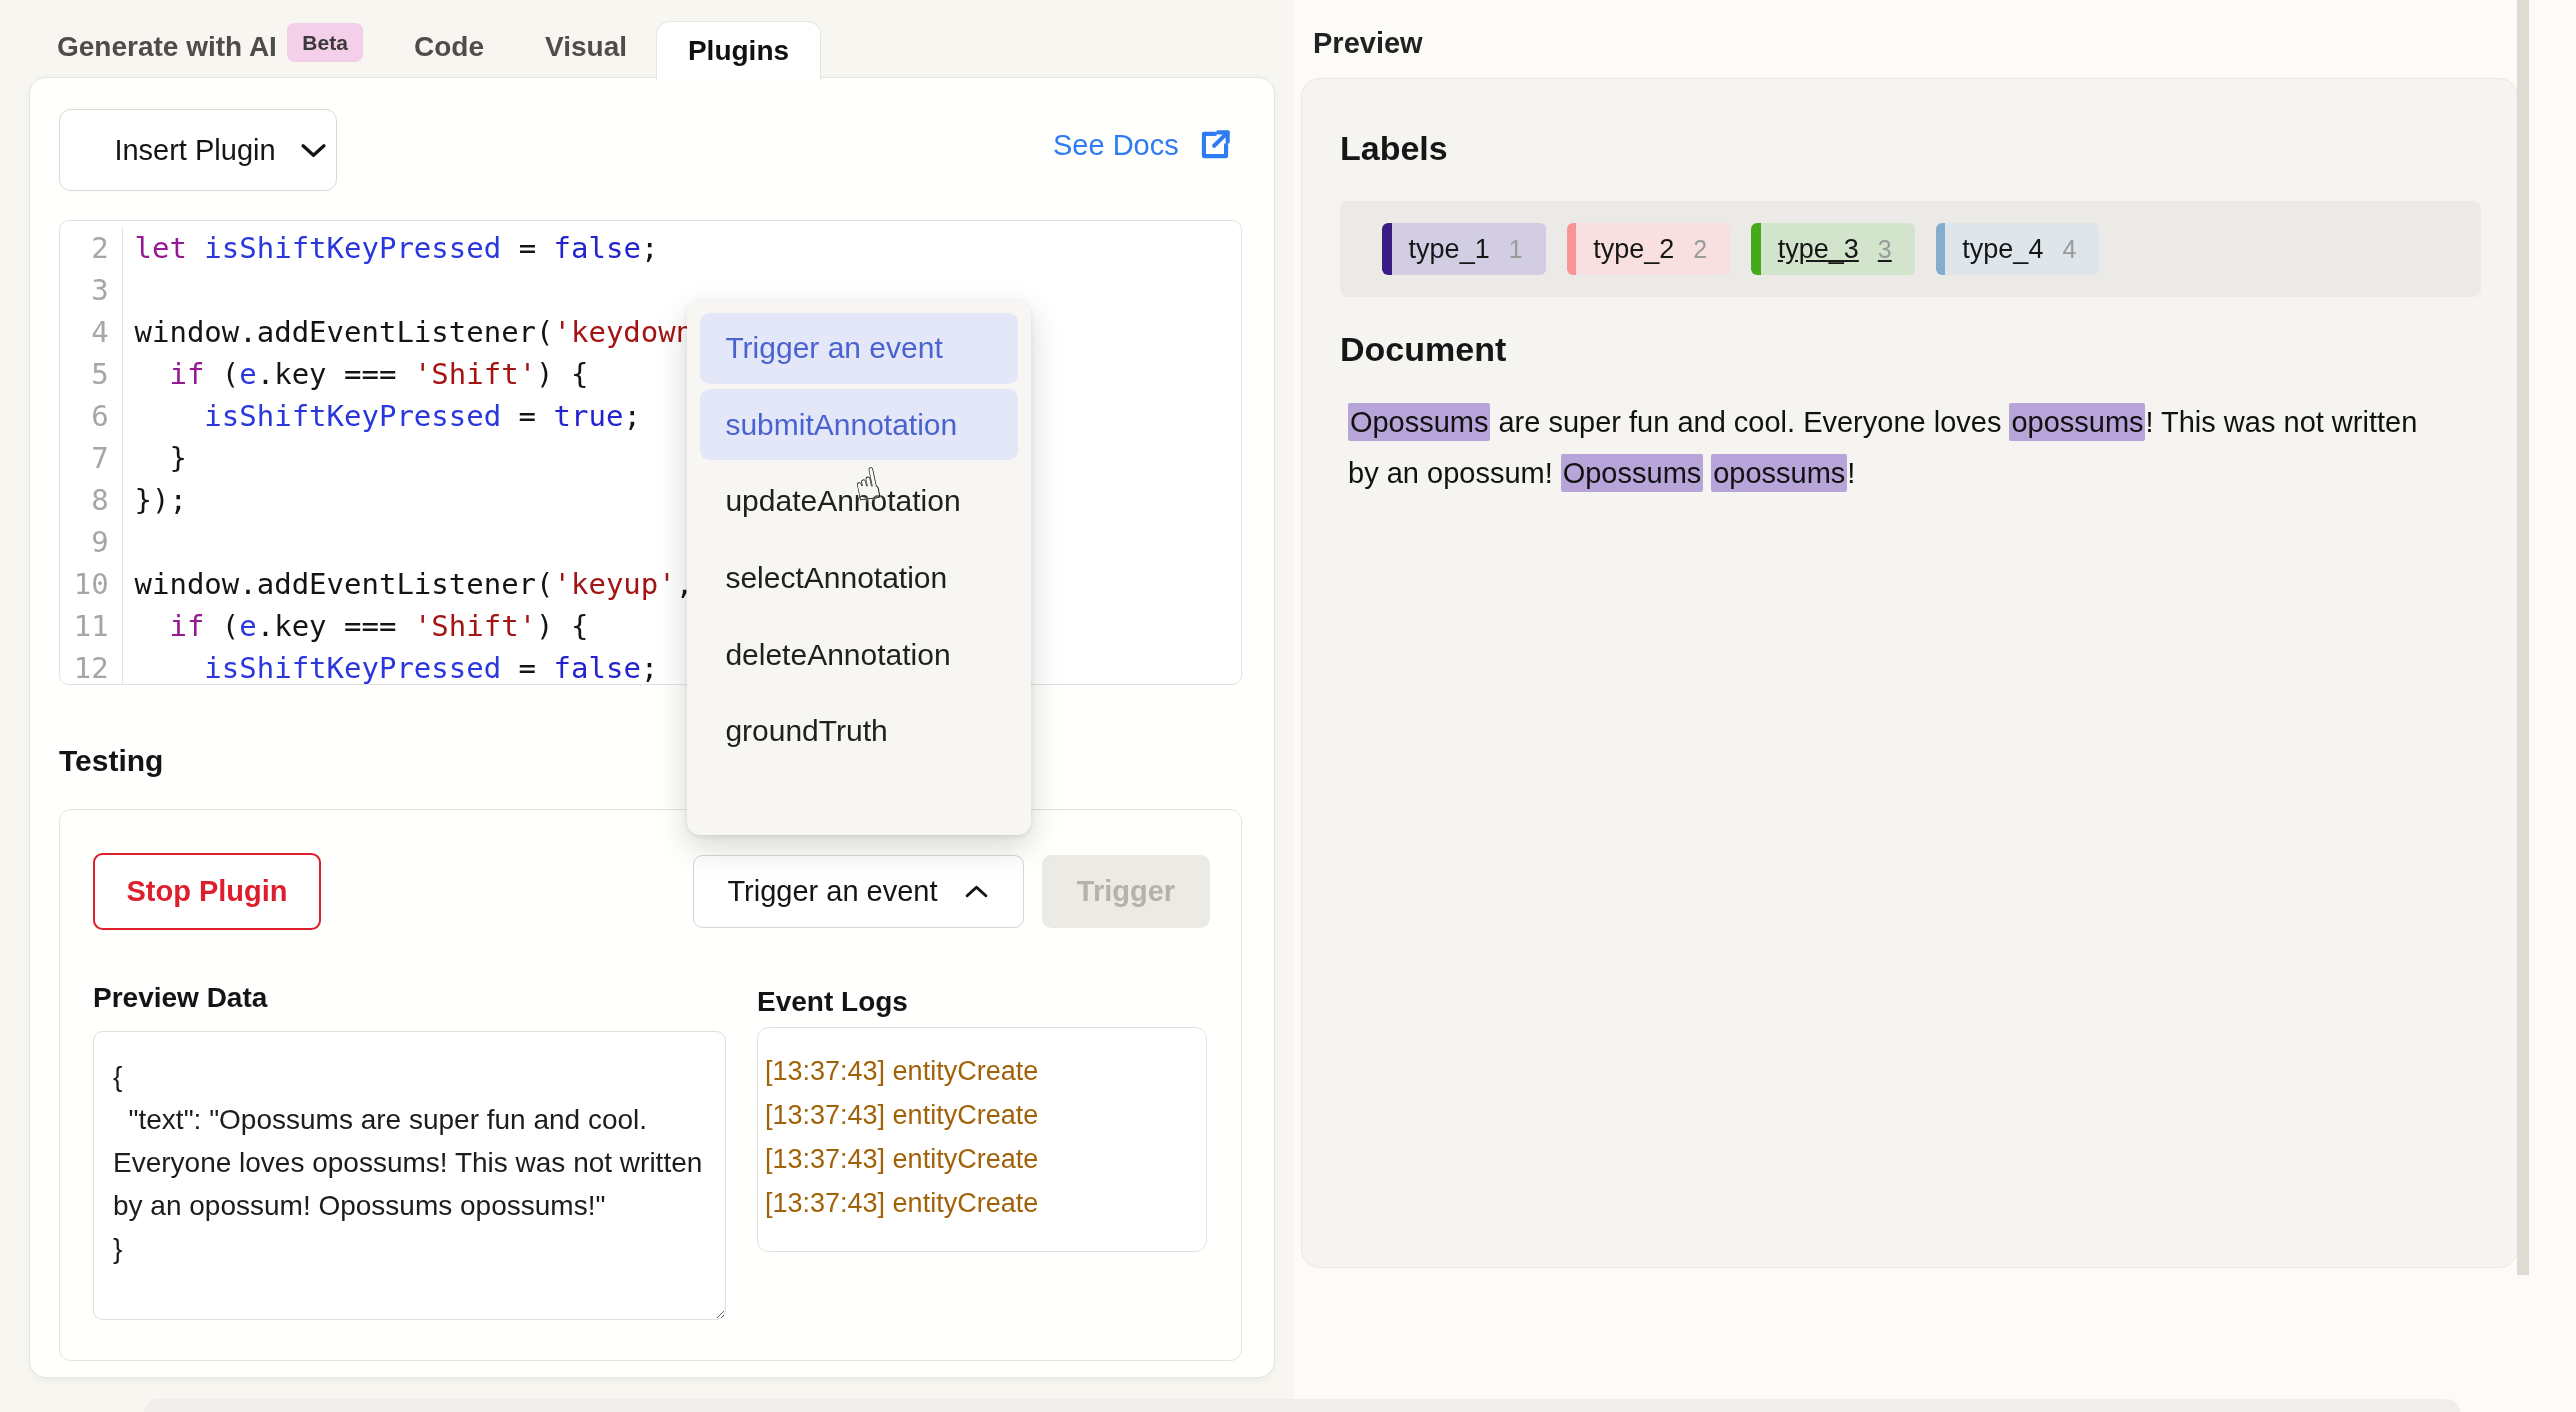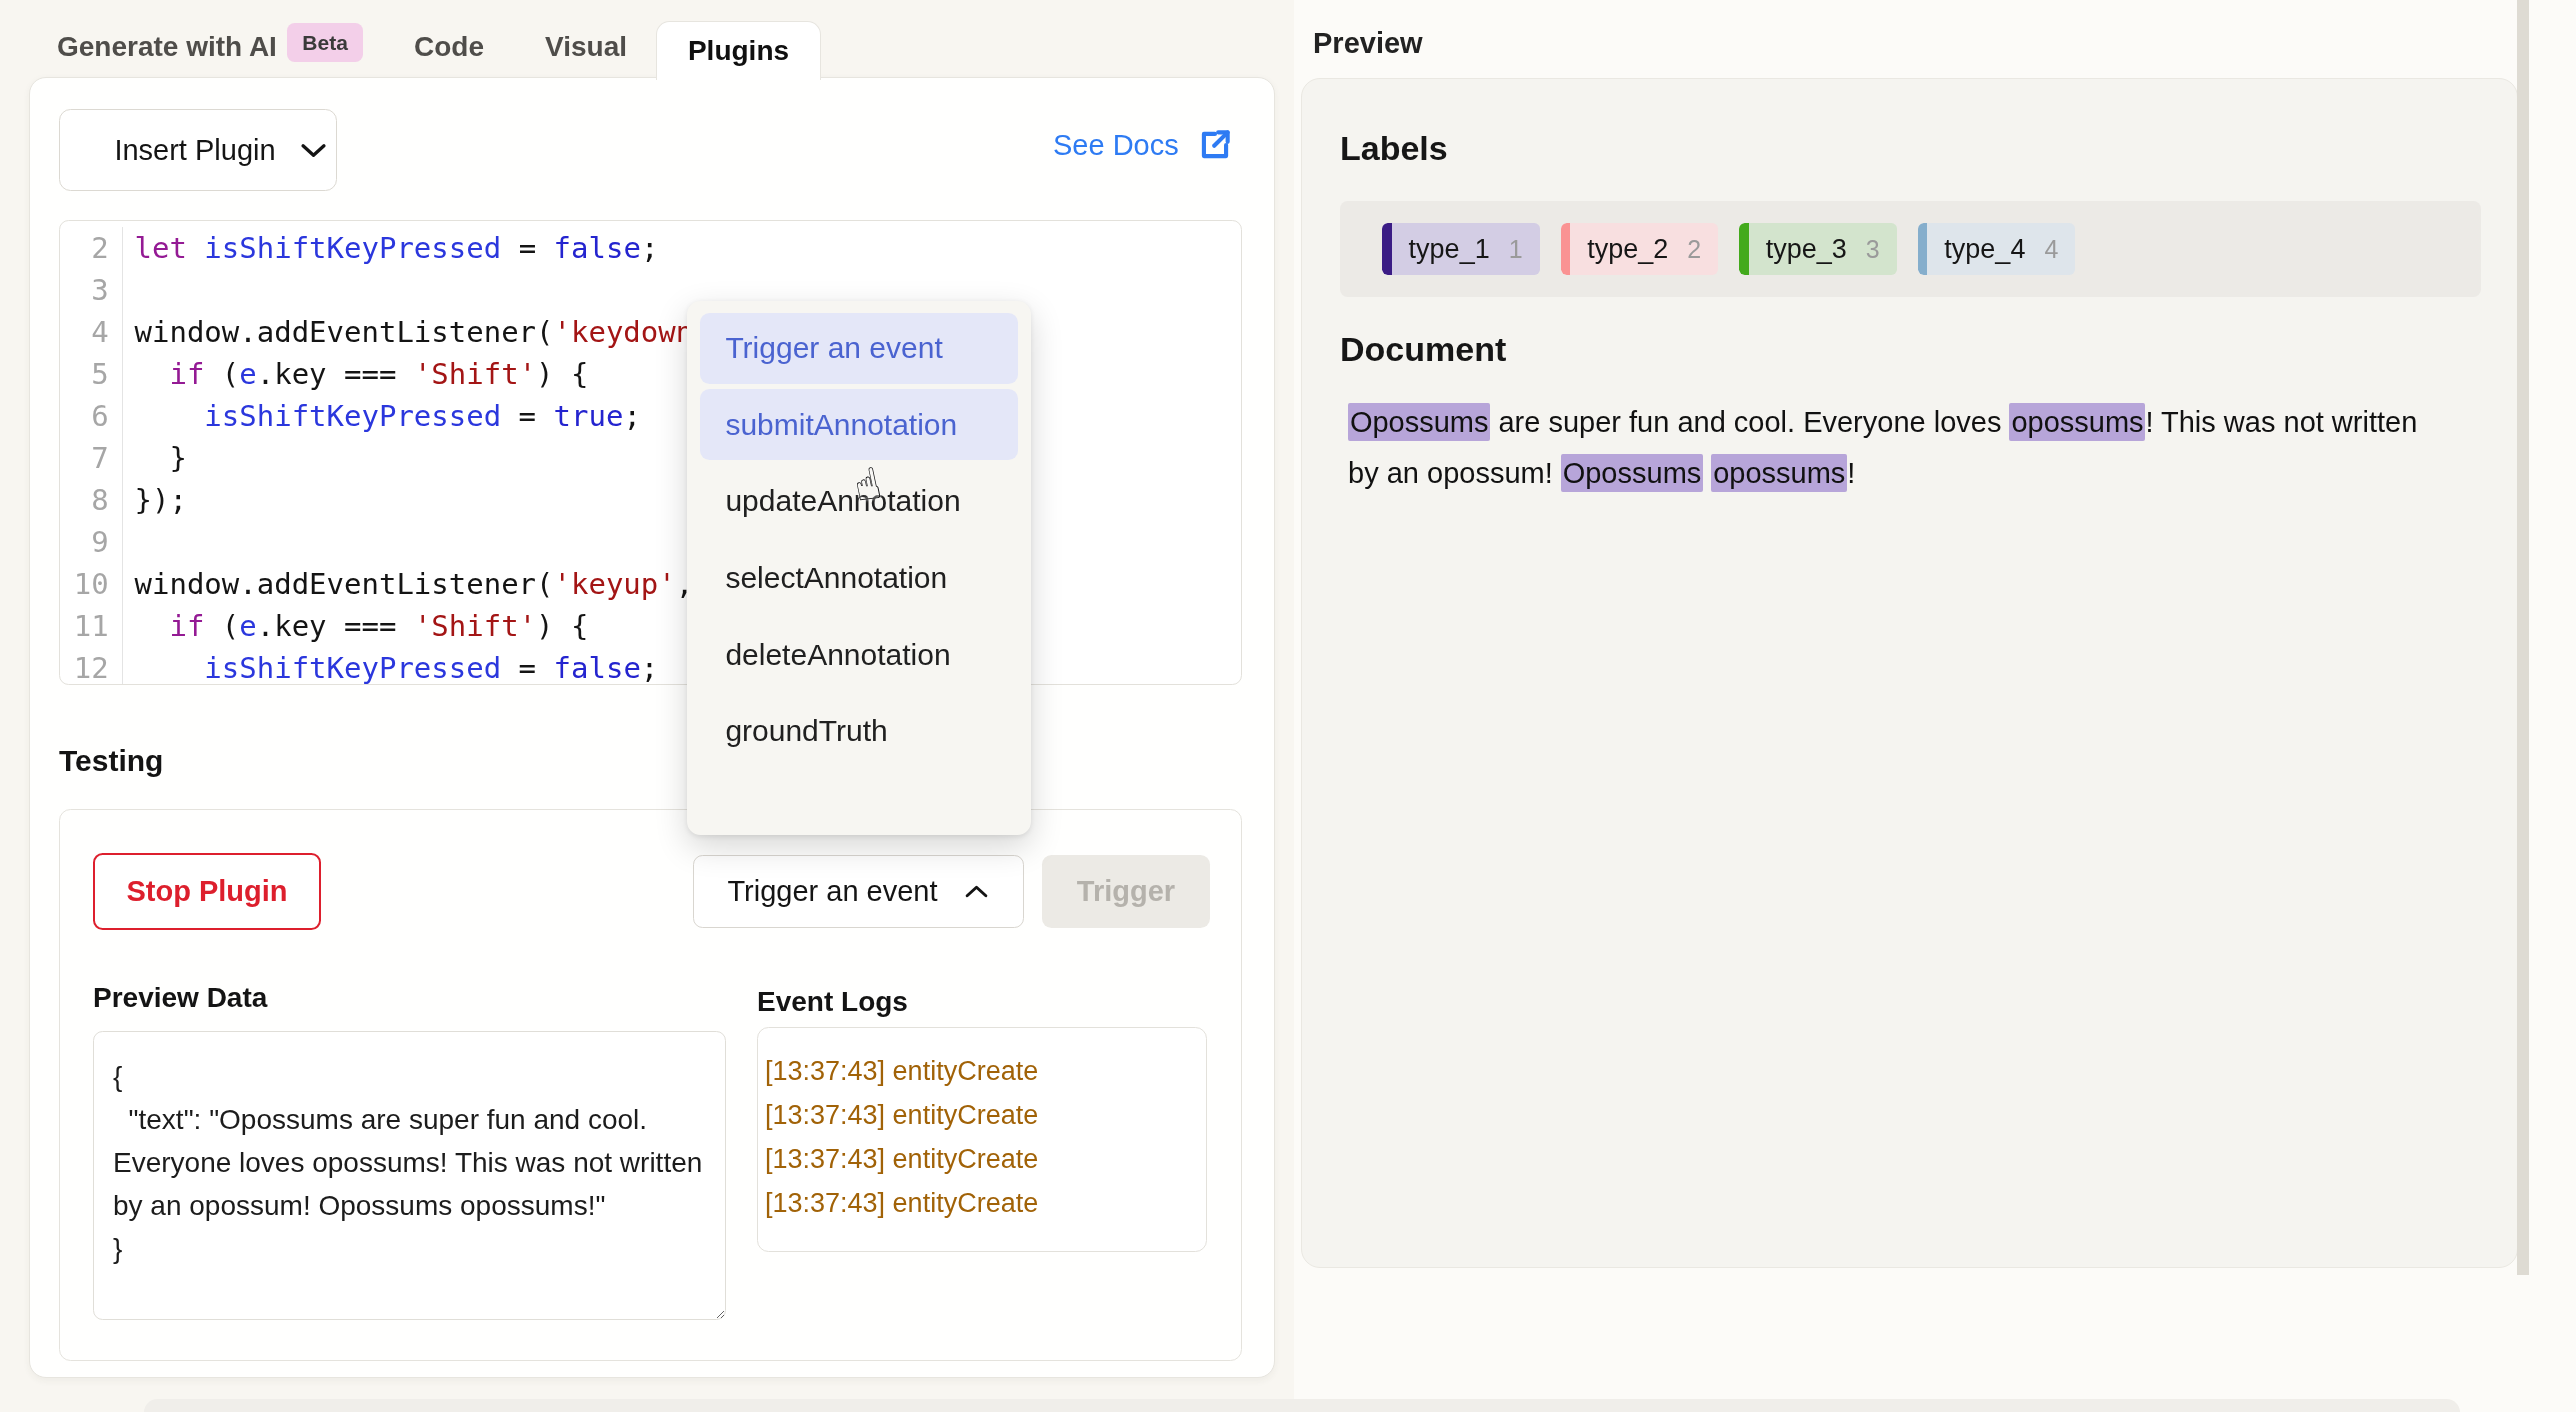--- a/index.html
+++ b/index.html
@@ -61,21 +61,21 @@
     font-family:"Liberation Sans", sans-serif;font-size:28px;line-height:43px;color:#1c1c1c;outline:none;}
   #event-logs-box{position:absolute;left:697px;top:217px;width:450px;height:225px;background:#fff;
     border:1.9px solid #e3e1db;border-radius:11.5px;padding:21px 7px;font-size:27px;line-height:44px;color:#a16207;}
   
   #preview-title{position:absolute;left:1313px;top:27px;font-size:29px;font-weight:700;color:#222;}
   #preview-card{position:absolute;left:1301px;top:78px;width:1217px;height:1190px;background:#f5f4f0;
     border:1px solid #eae8e2;border-radius:19px;z-index:1;}
   #labels-heading{position:absolute;left:38px;top:50px;font-size:34px;font-weight:700;color:#161616;}
   #chip-strip{position:absolute;left:38px;top:122px;width:1141px;height:96px;background:#eceae6;border-radius:7.7px;
     display:flex;align-items:center;gap:21px;padding-left:42px;}
-  .chip{height:52px;border-radius:5.7px;display:flex;align-items:center;padding-right:17px;cursor:pointer;overflow:hidden;}
+  .chip{height:52px;border-radius:5.7px;display:flex;align-items:center;padding-right:23px;cursor:pointer;overflow:hidden;}
   .chip .bar{width:9.6px;height:100%;border-radius:5.7px 0 0 5.7px;flex:0 0 auto;}
   .chip .chip-label{font-size:27px;color:#161616;margin-left:17px;white-space:nowrap;}
   .chip .chip-count{font-size:25px;color:#9a9a9a;margin-left:19px;}
   #document-heading{position:absolute;left:38px;top:251px;font-size:34px;font-weight:700;color:#161616;}
   #document-text{position:absolute;left:46px;top:318px;width:1148px;font-size:29px;line-height:51px;color:#111;
     white-space:pre-wrap;}
   .hl{border-radius:1.9px;padding:2.9px 1.9px;}
   #save-btn{position:absolute;left:2316px;top:1299px;width:228px;height:82px;background:#5b6fd3;border-radius:11.5px;
     display:flex;align-items:center;justify-content:center;font-size:29px;font-weight:700;color:#fff;cursor:pointer;z-index:4;}
   #scrollbar{position:absolute;left:2517px;top:0;width:12.4px;height:1275px;background:#dedbd3;z-index:2;}
@@ -201,21 +201,21 @@
         <div class="chip" style="background: rgb(211, 205, 228);">
           <div class="bar" style="background: rgb(59, 28, 133);"></div>
           <span class="chip-label">type_1</span>
           <span class="chip-count">1</span>
         </div>
         <div class="chip" style="background: rgb(248, 223, 224);">
           <div class="bar" style="background: rgb(250, 147, 147);"></div>
           <span class="chip-label">type_2</span>
           <span class="chip-count">2</span>
         </div>
-        <div class="chip" style="background: rgb(211, 228, 205);">
+        <div class="chip" style="background: rgb(211, 228, 205); text-decoration: underline;">
           <div class="bar" style="background: rgb(67, 170, 28);"></div>
           <span class="chip-label">type_3</span>
           <span class="chip-count">3</span>
         </div>
         <div class="chip" style="background: rgb(222, 229, 235);">
           <div class="bar" style="background: rgb(133, 174, 204);"></div>
           <span class="chip-label">type_4</span>
           <span class="chip-count">4</span>
         </div>
       </div>

